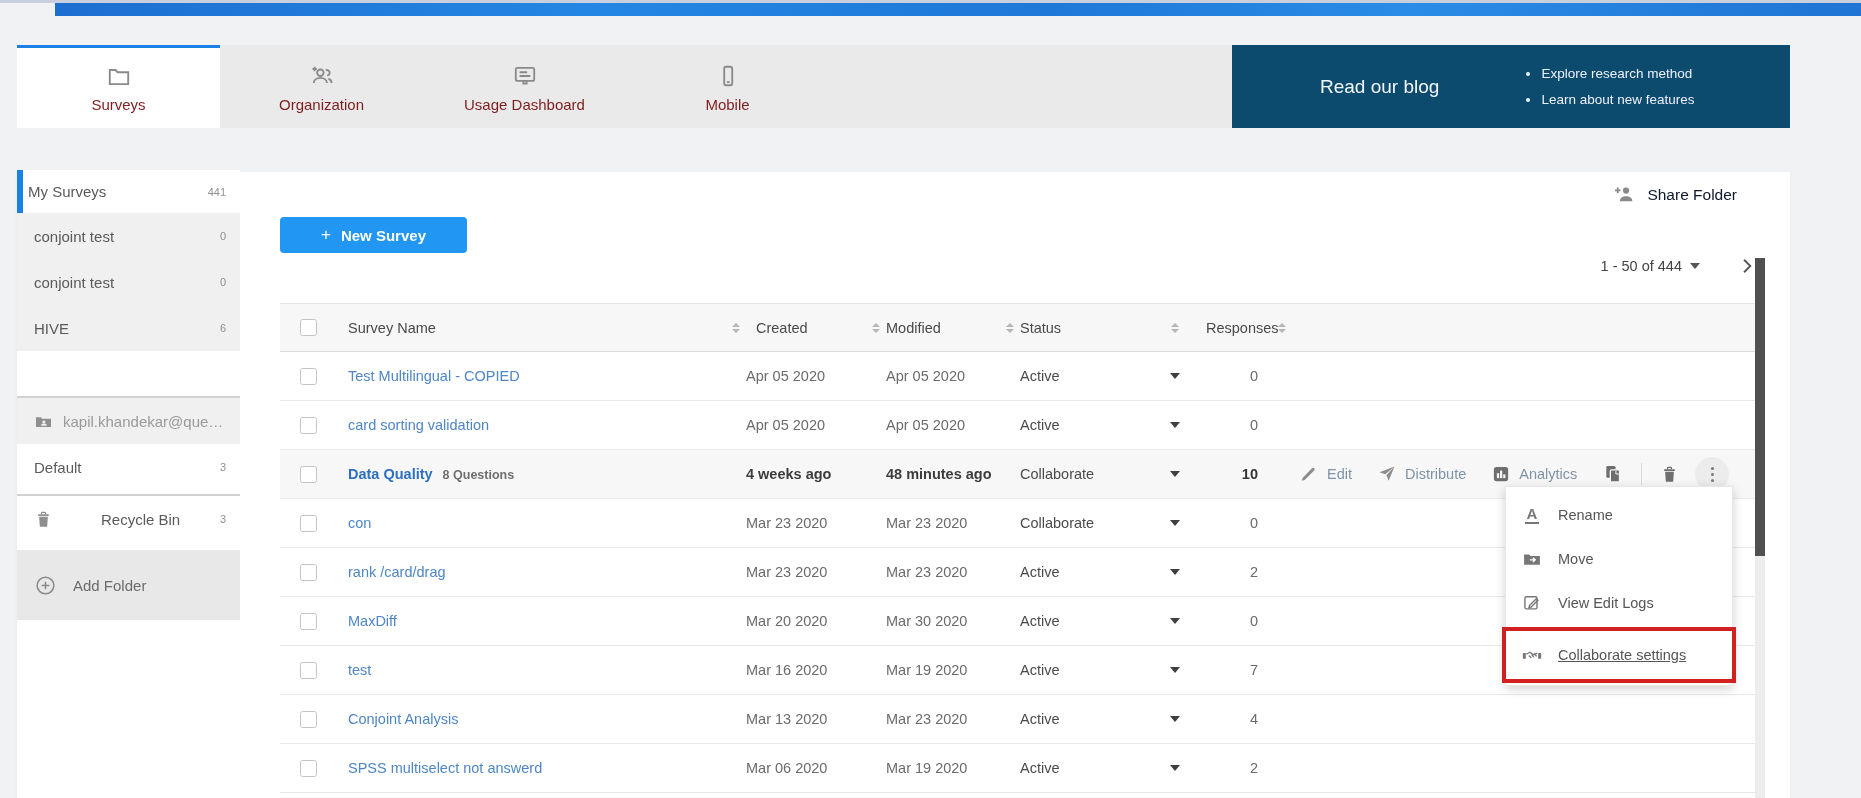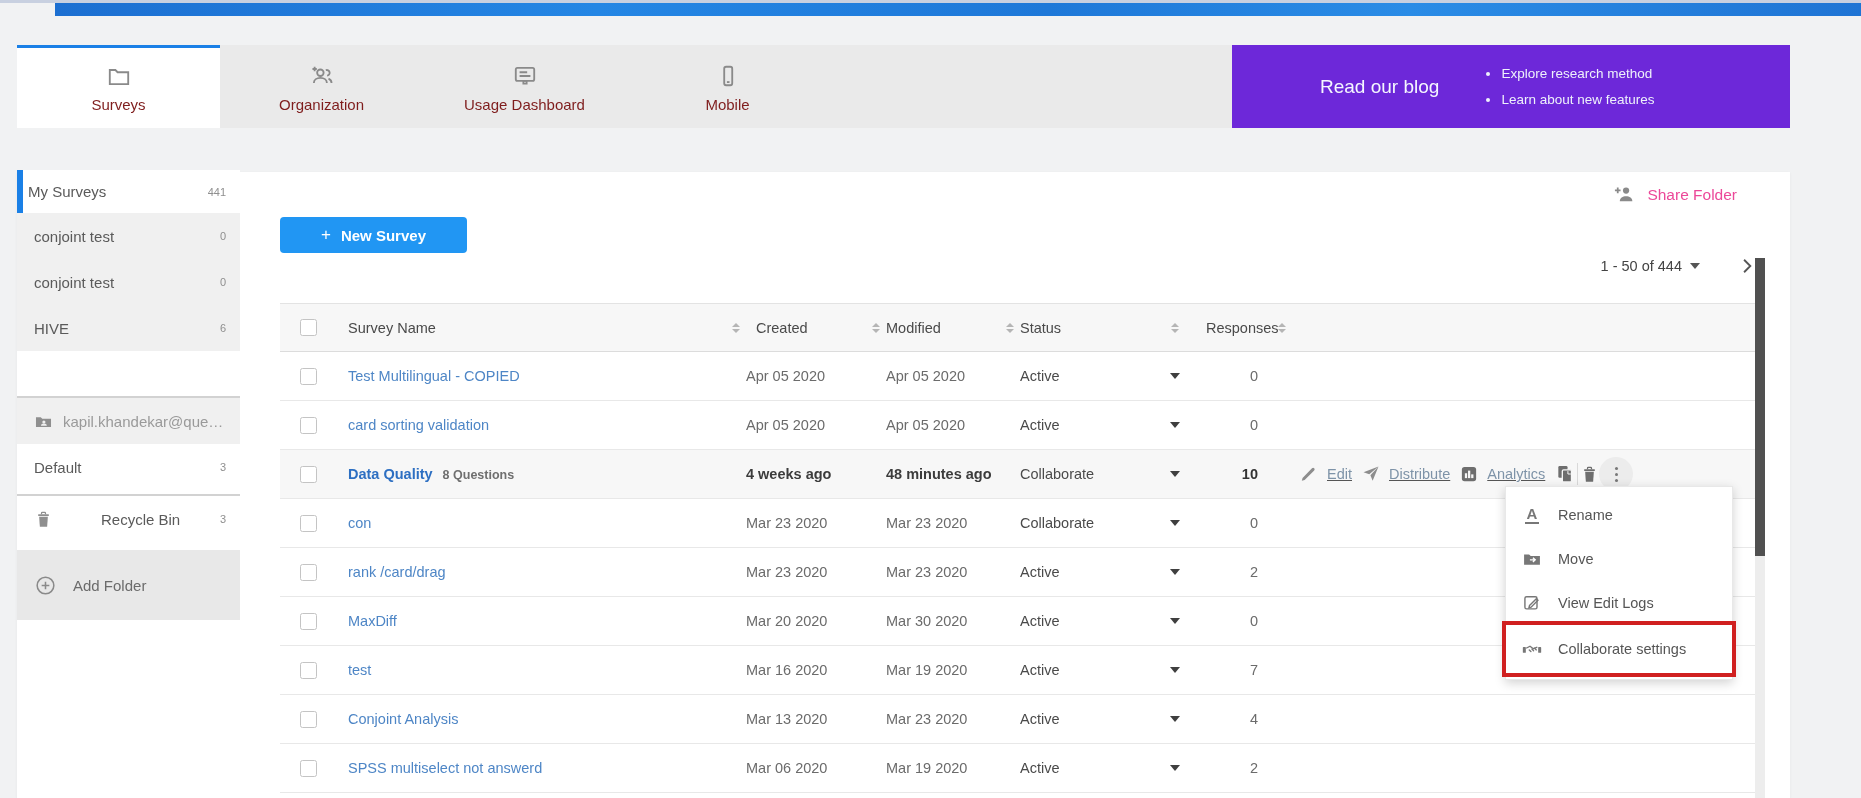--- a/index.html
+++ b/index.html
@@ -10,21 +10,21 @@
   .top-strip { position:absolute; left:0; top:0; width:1861px; height:3px; background:#c8d0e0; }
   .top-blue-bar { position:absolute; left:55px; top:3px; width:1806px; height:13px;
     background:linear-gradient(90deg,#1c6fd1 0%,#2486e4 30%,#1e78d8 55%,#2a8ce6 75%,#1f74d4 100%); }
 
   
   .tab-bar { position:absolute; left:17px; top:45px; width:1773px; height:83px; background:#eaeaea; display:flex; }
   .tab { width:203px; height:100%; display:flex; flex-direction:column; align-items:center; justify-content:center; gap:7px; cursor:pointer; border-top:3px solid transparent; }
   .tab.active { background:#fff; border-top:3px solid #1a80e6; }
   .tab .t-icon { width:26px; height:26px; color:#8a8a8a; }
   .tab .t-label { font-size:15px; color:#7f1d1d; }
-  .banner { position:absolute; right:0; top:0; width:558px; height:83px; background:#6d28d9; display:flex; align-items:center; }
+  .banner { position:absolute; right:0; top:0; width:558px; height:83px; background:#0c4a6e; display:flex; align-items:center;gap:40px; }
   .banner-title { color:#f5f7ff; font-size:19px; margin-left:88px; white-space:nowrap; cursor:pointer; }
   .banner-bullets { list-style:disc; color:#eef1fb; font-size:13.5px; margin-left:62px; line-height:26px; }
   .banner-bullets li { white-space:nowrap; }
 
   
   .panel { position:absolute; left:17px; top:172px; width:1773px; height:626px; background:#fff; box-shadow:0 1px 3px rgba(0,0,0,.05); }
 
   
   .sidebar { position:absolute; left:0; top:-2px; width:223px; height:628px; background:#fff; }
   .side-row { position:absolute; left:0; width:223px; display:flex; align-items:center; padding:0 14px 0 17px; font-size:15px; color:#5a5a5a; cursor:pointer; }
@@ -33,21 +33,21 @@
   .side-row.gray { background:#f0f0f0; }
   .side-row.muted { color:#9a9a9a; }
   .side-sep { position:absolute; left:0; width:223px; height:2px; background:#d2d2d2; }
   .side-icon { width:19px; height:19px; margin-right:10px; color:#8f8f8f; flex:0 0 auto; }
   .addfolder { background:#e8e8e8; color:#6b6b6b; }
   .addfolder .plus-circle { width:23px; height:23px; margin-right:16px; color:#8a8a8a; }
 
   
   .share-folder { position:absolute; top:10px; right:53px; display:flex; align-items:center; gap:10px; cursor:pointer; }
   .share-folder .sf-icon { width:25px; height:25px; color:#8a8a8a; }
-  .share-folder .sf-label { color:#ec4899; font-size:15.5px; }
+  .share-folder .sf-label { color:#0f172a; font-size:15.5px; }
   .new-survey-btn { position:absolute; left:263px; top:45px; width:187px; height:36px; background:#2196f3; border:none; border-radius:4px; color:#fff; font-size:15px; font-weight:bold; font-family:inherit; display:flex; align-items:center; justify-content:center; gap:10px; cursor:pointer; }
   .new-survey-btn .plus { font-size:17px; font-weight:normal; }
 
   .pagination { position:absolute; top:86px; right:90px; display:flex; align-items:center; gap:8px; font-size:14.5px; color:#444; cursor:pointer; }
   .caret-down { width:0; height:0; border-left:5px solid transparent; border-right:5px solid transparent; border-top:6px solid #555; display:inline-block; }
   .pg-next { position:absolute; top:84px; right:33px; width:20px; height:24px; color:#555; cursor:pointer; }
 
   
   .table { position:absolute; left:263px; top:131px; width:1475px; }
   .tr { display:grid; grid-template-columns:56px 390px 20px 120px 20px 114px 20px 140px 30px 82px 20px 1fr; align-items:center; height:49px; border-bottom:1px solid #e8e8e8; background:#fff; }
@@ -67,35 +67,35 @@
   .hot .resp { color:#333; font-weight:bold; }
   .resp-head { padding-left:16px; }
   .sort { display:inline-flex; flex-direction:column; gap:2px; align-items:center; cursor:pointer; }
   .sort i { display:block; width:0; height:0; border-left:4px solid transparent; border-right:4px solid transparent; }
   .sort .up { border-bottom:4px solid #b5b5b5; }
   .sort .dn { border-top:4px solid #b5b5b5; }
   .st-caret { display:flex; justify-content:center; cursor:pointer; }
   .st-caret span { width:0; height:0; border-left:5px solid transparent; border-right:5px solid transparent; border-top:6px solid #3f3f3f; }
 
   
-  .actions { display:flex; align-items:center; padding-left:8px; padding-right:5px; gap:10px;text-decoration:underline; }
+  .actions { display:flex; align-items:center; padding-left:8px; padding-right:5px; gap:26px; }
   .act { display:flex; align-items:center; gap:9px; cursor:pointer; }
   .act .a-icon { width:18px; height:18px; color:#8d8d8d; }
   .act .a-icon.dark { color:#6e6e6e; }
   .act .a-label { font-size:14.5px; color:#7e93a8; }
   .v-div { width:1px; height:22px; background:#d9d9d9; margin:0 -8px; }
   .more-btn { width:34px; height:34px; border-radius:50%; background:#ececec; display:flex; align-items:center; justify-content:center; cursor:pointer; margin-left:-10px; }
   .dots3 { width:3px; height:3px; border-radius:50%; background:#777; box-shadow:0 -6px 0 #777, 0 6px 0 #777; }
 
   
   .menu { position:absolute; left:1505px; top:486px; width:228px; background:#fff; border:1px solid #e8e8e8; box-shadow:0 3px 10px rgba(0,0,0,.18); padding:6px 0; z-index:50; }
   .menu-item { height:44px; display:flex; align-items:center; padding-left:16px; gap:16px; cursor:pointer; background:#fff; }
   .menu-item .m-icon { width:20px; height:20px; color:#777; display:flex; align-items:center; justify-content:center; }
   .menu-item .m-label { font-size:14.5px; color:#555; }
-  .menu-item.flagged { height:48px; margin-top:0; outline:4px solid #d02020; }
+  .menu-item.flagged { height:48px; margin-top:6px; outline:4px solid #d02020;text-decoration:underline; }
   .rename-A { font-size:15px; font-weight:bold; color:#777; border-bottom:2px solid #777; line-height:15px; padding:0 2px 1px; }
 
   
   .scrollbar { position:absolute; left:1755px; top:258px; width:10px; height:540px; background:#ededed; }
   .scroll-thumb { position:absolute; left:0; top:0; width:10px; height:298px; background:#505050; cursor:grab; }
 </style>
 </head>
 <body>
 
 <div class="top-strip"></div>

